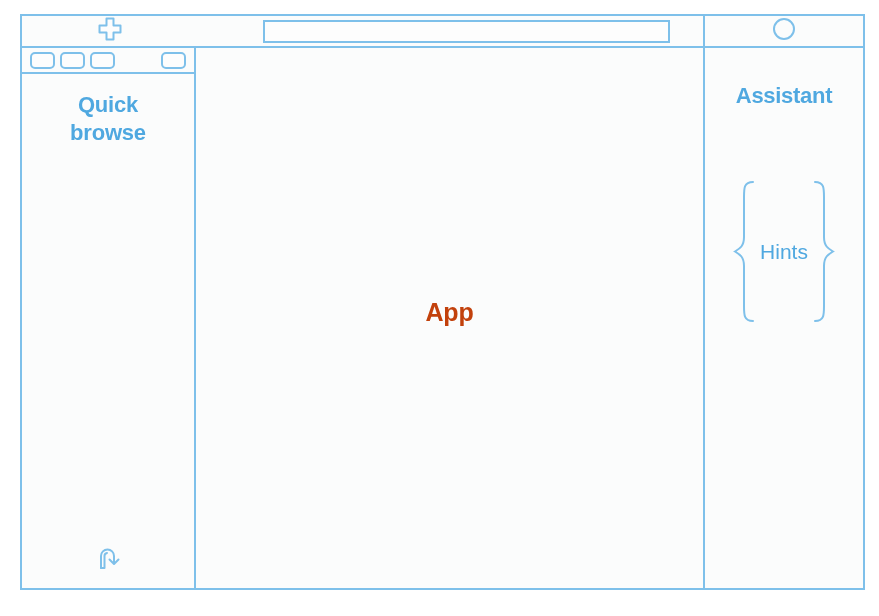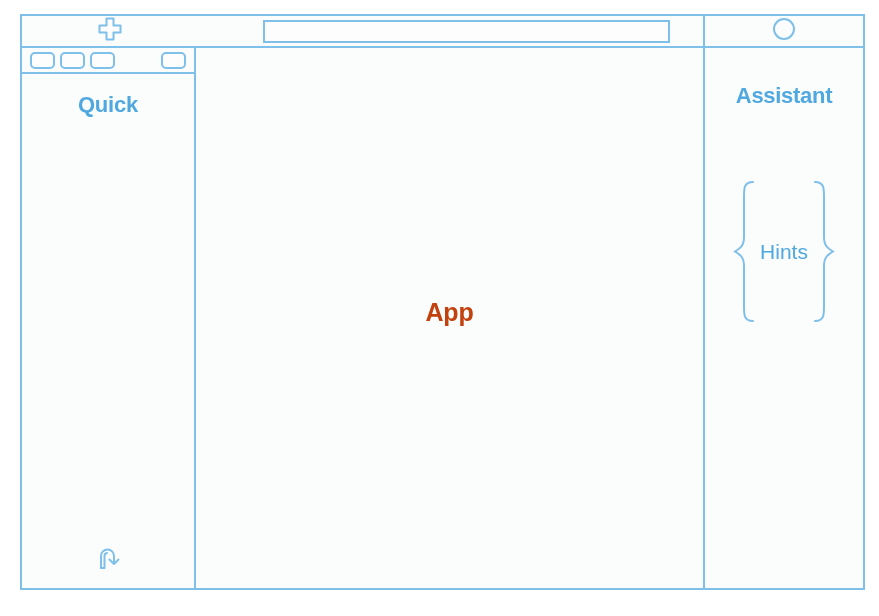--- a/index.html
+++ b/index.html
@@ -235,20 +235,21 @@
       <div class="sidebar-toolbar">
         <div class="tb-chip"></div>
         <div class="tb-chip"></div>
         <div class="tb-chip"></div>
         <div class="tb-spacer"></div>
         <div class="tb-chip right"></div>
       </div>
 
       <div class="sidebar-title">
         <div>Quick</div>
+        <div>browse</div>
       </div>
 
       <div class="sidebar-spacer"></div>
 
       <div class="sidebar-footer">
         <span>
           <svg width="30" height="30" viewBox="0 0 30 30">
             <path d="M8 25 L8 13 A6.5 6.5 0 0 1 21 13 L21 19" fill="none" stroke="#7EC0EA" stroke-width="2" stroke-linecap="round" stroke-linejoin="round"></path>
             <path d="M16.5 16.5 L21 21 L25.5 16.5" fill="none" stroke="#7EC0EA" stroke-width="2" stroke-linecap="round" stroke-linejoin="round"></path>
             <path d="M8 25 L11.5 25 L11.5 13 A3 3 0 0 1 14 10" fill="none" stroke="#7EC0EA" stroke-width="2" stroke-linecap="round" stroke-linejoin="round"></path>

